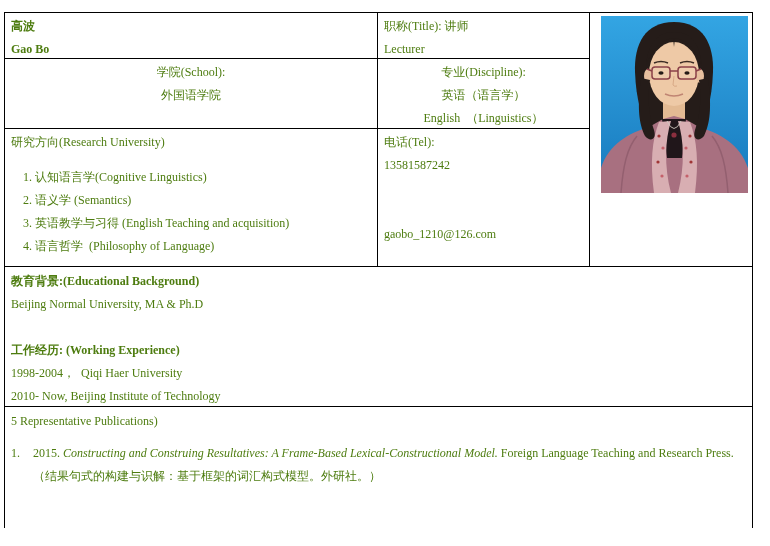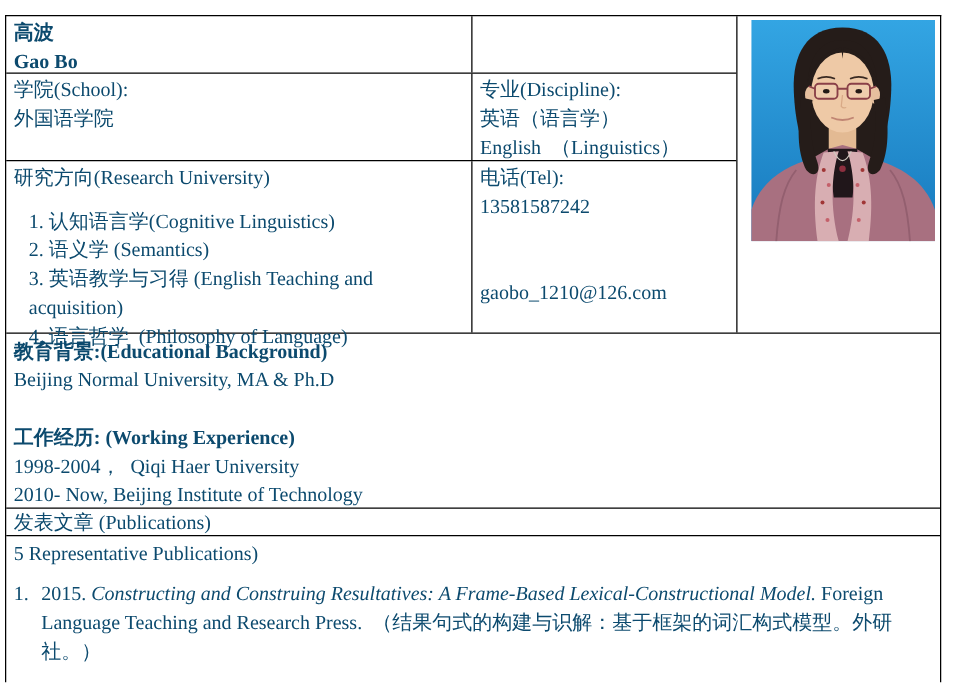--- a/index.html
+++ b/index.html
@@ -1,24 +1,24 @@
 <!DOCTYPE html>
 <html><head>
 <meta charset="utf-8">
 <style>
   html,body{margin:0;padding:0;background:#fff;}
   .page{position:relative;width:770px;height:546px;overflow:hidden;background:#fff;
-        font-family:"Liberation Serif","DejaVu Serif",serif;font-size:16px;color:#0c4a6e;}
+        font-family:"Liberation Serif","DejaVu Serif",serif;font-size:12px;color:#4d7c0f;}
   .cv{position:absolute;left:4px;top:12px;width:749px;background:#fff;
       border:1px solid #000;border-bottom:none;box-sizing:border-box;}
   .top{display:flex;border-bottom:1px solid #000;}
   .cols{width:584px;box-sizing:border-box;}
   .r{display:flex;box-sizing:border-box;}
   .r1{height:46px;border-bottom:1px solid #000;}
-  .r2{height:70px;border-bottom:1px solid #000;}
+  .r2{height:70px;border-bottom:1px solid #000;text-align:center;}
   .r3{height:137px;}
   .c1{width:373px;border-right:1px solid #000;padding:2px 6px;box-sizing:border-box;}
   .c2{flex:1;padding:2px 6px;box-sizing:border-box;}
   .photo-cell{flex:1;padding:3px 0 0 11px;border-left:1px solid #000;box-sizing:border-box;}
   .ln{line-height:23px;white-space:pre-wrap;}
   .b{font-weight:bold;}
   .sp{height:23px;}
   .full{border-bottom:1px solid #000;padding:0 6px;box-sizing:border-box;}
   .label-row{height:22px;line-height:21px;}
   .bio-row{height:140px;padding-top:3px;}
@@ -35,20 +35,24 @@
 <div class="page">
   <div class="cv">
 
     <div class="top">
       <div class="cols">
 
         <div class="r r1">
           <div class="c1">
             <div class="ln b">高波</div>
             <div class="ln b">Gao Bo</div>
+          </div>
+          <div class="c2">
+            <div class="ln">职称(Title): 讲师</div>
+            <div class="ln">Lecturer</div>
           </div>
         </div>
 
         <div class="r r2">
           <div class="c1">
             <div class="ln">学院(School):</div>
             <div class="ln">外国语学院</div>
           </div>
           <div class="c2">
             <div class="ln">专业(Discipline):</div>
@@ -140,23 +144,20 @@
 
     <div class="full bio-row">
       <div class="ln b">教育背景:(Educational Background)</div>
       <div class="ln">Beijing Normal University, MA &amp; Ph.D</div>
       <div class="sp"></div>
       <div class="ln b">工作经历: (Working Experience)</div>
       <div class="ln">1998-2004，  Qiqi Haer University</div>
       <div class="ln">2010- Now, Beijing Institute of Technology</div>
     </div>
 
-    <div class="full label-row">
-      <span class="ln">发表文章 (Publications)</span>
-    </div>
 
     <div class="pub-row">
       <div class="ln">5 Representative Publications)</div>
       <div class="pub-item">
         <span class="pub-num">1.</span>
         <div class="pub-text"><span>2015. </span><span class="it">Constructing and Construing Resultatives: A Frame-Based Lexical-Constructional Model.</span><span> Foreign Language Teaching and Research Press.  （结果句式的构建与识解：基于框架的词汇构式模型。外研社。）</span></div>
       </div>
     </div>
 
   </div>

